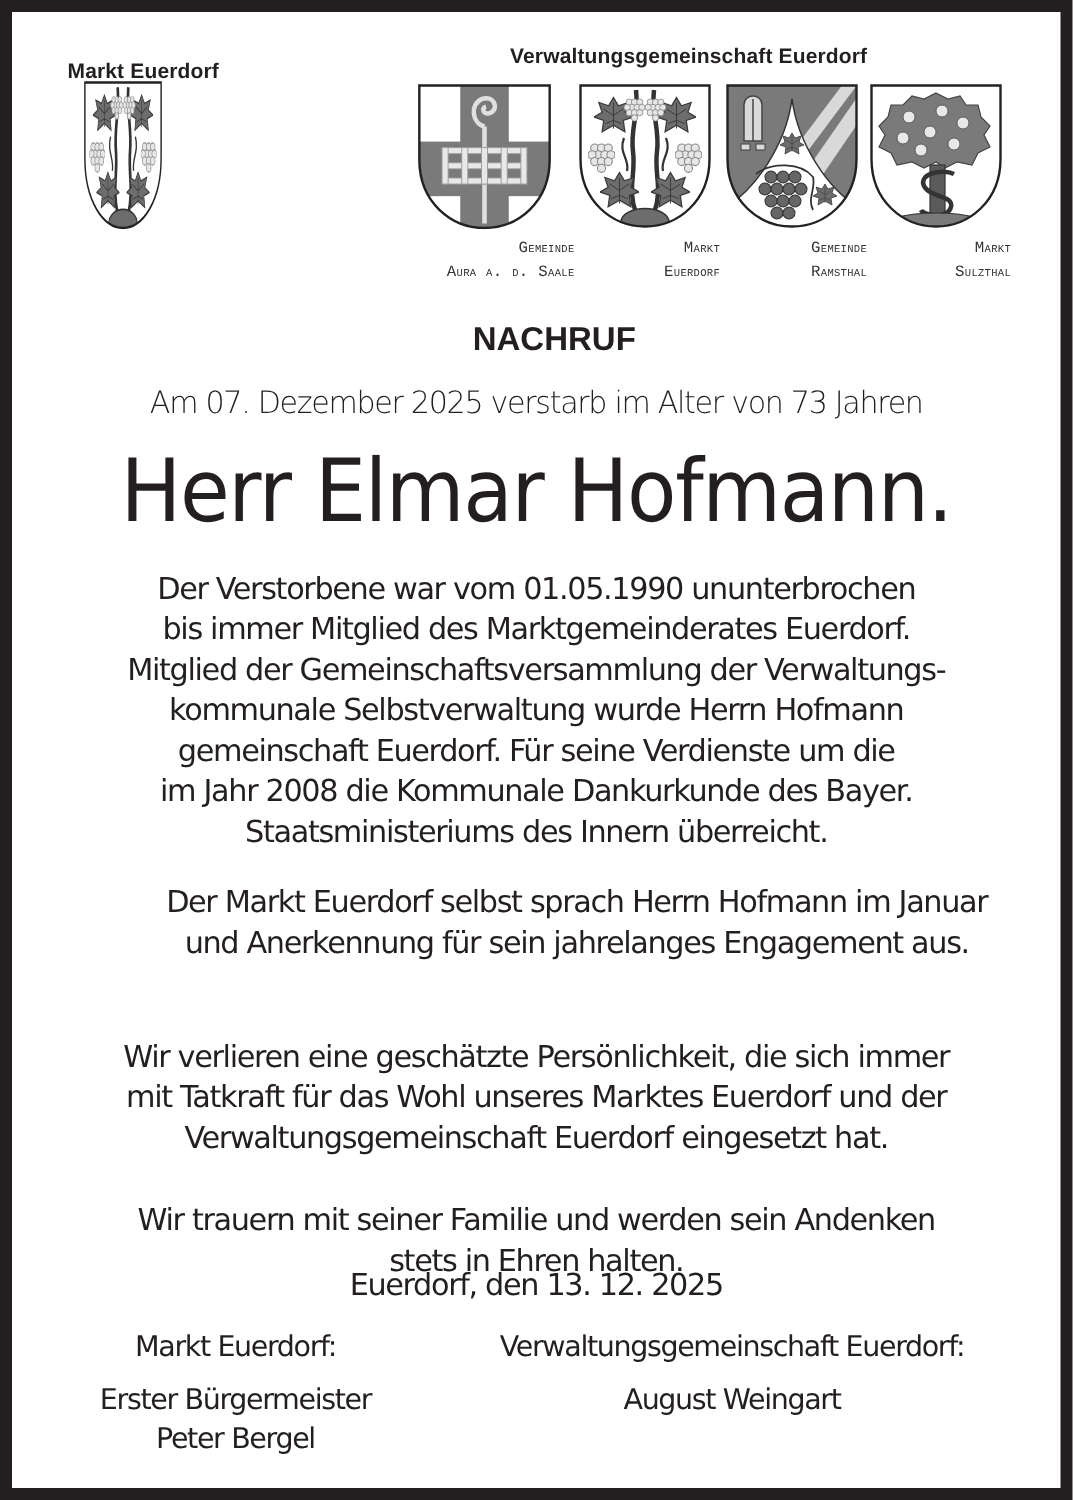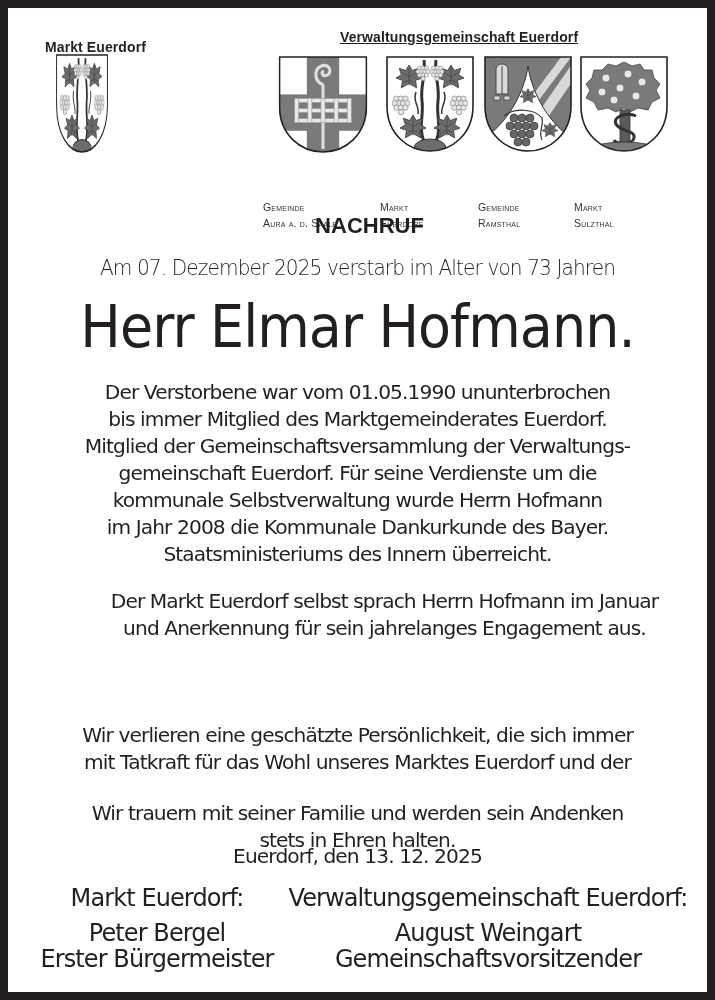--- a/index.html
+++ b/index.html
@@ -13,41 +13,41 @@
     position: absolute; left: 8px; top: 8px; width: 699px; height: 984px;
     background: #ffffff;
   }
   .abs { position: absolute; }
   .hdr-label {
     font-family: "Liberation Sans", sans-serif; font-weight: bold;
     font-size: 14px; letter-spacing: 0.1px; white-space: nowrap;
   }
   .shield { position: absolute; }
   .caption {
-    position: absolute; text-align: left; font-family: Liberation Sans, sans-serif;
+    position: absolute; text-align: right; font-family: Liberation Mono, monospace;
     font-size: 10.5px; line-height: 16px; color: #333; white-space: nowrap;
-    font-variant: small-caps; letter-spacing: 0.2px; margin-top: 41px;
+    font-variant: small-caps; letter-spacing: 0.2px;
   }
   .center { position: absolute; left: 0; width: 699px; text-align: center; white-space: nowrap; }
   .title {
     font-family: "Liberation Sans", sans-serif; font-weight: bold; font-size: 22px;
   }
   .intro { font-family: "DejaVu Sans", sans-serif; font-size: 20.5px; letter-spacing: -0.9px; font-weight: 300; transform: scaleX(0.98); }
   .name {
     font-family: "DejaVu Sans", sans-serif; font-size: 58px; letter-spacing: -1px;
     font-weight: normal; transform: scaleX(0.93);
   }
   .body-text {
     font-family: "DejaVu Sans", sans-serif; font-size: 20.2px; line-height: 27px;
     letter-spacing: -0.9px;
   }
   .para { position: absolute; left: 0; width: 699px; text-align: center; }
   .para div { white-space: nowrap; }
   .sig { position: absolute; text-align: center; white-space: nowrap;
-    font-family: "DejaVu Sans", sans-serif; font-size: 24px; letter-spacing: -0.9px; line-height: 26px; }
+    font-family: "DejaVu Sans", sans-serif; font-size: 19px; letter-spacing: -0.9px; line-height: 26px; }
 </style>
 </head>
 <body>
 
 <svg width="0" height="0" style="position:absolute">
   <defs>
 
     <clipPath id="shieldClip">
       <path d="M1,1 H87 V50 C87,78 66,95 44,95 C22,95 1,78 1,50 Z"></path>
     </clipPath>
@@ -171,21 +171,21 @@
         <ellipse cx="44" cy="98" rx="40" ry="12" fill="#7a7a7a" stroke="#333" stroke-width="0.8"></ellipse>
       </g>
       <path d="M1,1 H87 V50 C87,78 66,95 44,95 C22,95 1,78 1,50 Z" fill="none" stroke="#222" stroke-width="1.6"></path>
     </symbol>
   </defs>
 </svg>
 
 <div class="page">
 
   <div class="abs hdr-label" style="left:37px; top:31px;">Markt Euerdorf</div>
-  <div class="abs hdr-label" style="left:332px; top:21px;text-decoration:underline;">Verwaltungsgemeinschaft Euerdorf</div>
+  <div class="abs hdr-label" style="left:332px; top:21px;">Verwaltungsgemeinschaft Euerdorf</div>
 
   <svg class="shield" style="left:48px; top:46px;" width="52" height="99" viewBox="0 0 88 96" preserveAspectRatio="none">
     <use href="#euerdorfCrest"></use>
   </svg>
 
   <svg class="shield" style="left:270px; top:48px;" width="90" height="97" viewBox="0 0 88 96">
       <use href="#auraCrest"></use>
     </svg>
   <svg class="shield" style="left:378px; top:47px;" width="88" height="98" viewBox="0 0 88 96">
       <use href="#euerdorfCrest"></use>
@@ -215,47 +215,47 @@
   </div>
 
   <div class="center title" style="top:205px;padding-left:12px;">NACHRUF</div>
   <div class="center intro" style="top:248px;">Am 07. Dezember 2025 verstarb im Alter von 73 Jahren</div>
   <div class="center name" style="top:285px;">Herr Elmar Hofmann.</div>
 
   <div class="para body-text" style="top:371px;">
     <div>Der Verstorbene war vom 01.05.1990 ununterbrochen</div>
     <div>bis immer Mitglied des Marktgemeinderates Euerdorf.</div>
     <div>Mitglied der Gemeinschaftsversammlung der Verwaltungs-</div>
+    <div>kommunale Selbstverwaltung wurde Herrn Hofmann</div>
     <div>gemeinschaft Euerdorf. Für seine Verdienste um die</div>
-    <div>kommunale Selbstverwaltung wurde Herrn Hofmann</div>
     <div>im Jahr 2008 die Kommunale Dankurkunde des Bayer.</div>
     <div>Staatsministeriums des Innern überreicht.</div>
   </div>
 
   <div class="para body-text" style="top:580px;margin-left:27px;">
     <div>Der Markt Euerdorf selbst sprach Herrn Hofmann im Januar</div>
     <div>und Anerkennung für sein jahrelanges Engagement aus.</div>
   </div>
 
-  <div class="para body-text" style="top:683px;margin-top:31px;">
+  <div class="para body-text" style="top:683px;">
     <div>Wir verlieren eine geschätzte Persönlichkeit, die sich immer</div>
     <div>mit Tatkraft für das Wohl unseres Marktes Euerdorf und der</div>
+    <div>Verwaltungsgemeinschaft Euerdorf eingesetzt hat.</div>
   </div>
 
   <div class="para body-text" style="top:792px;">
     <div>Wir trauern mit seiner Familie und werden sein Andenken</div>
     <div>stets in Ehren halten.</div>
   </div>
 
   <div class="center body-text" style="top:835px;">Euerdorf, den 13. 12. 2025</div>
 
   <div class="sig" style="left:26px; width:246px; top:877px;">Markt Euerdorf:</div>
   <div class="sig" style="left:280px; width:400px; top:877px;">Verwaltungsgemeinschaft Euerdorf:</div>
 
   <div class="sig" style="left:26px; width:246px; top:912px;">
+    <div>Erster Bürgermeister</div>
     <div>Peter Bergel</div>
-    <div>Erster Bürgermeister</div>
   </div>
   <div class="sig" style="left:280px; width:400px; top:912px;">
     <div>August Weingart</div>
-    <div>Gemeinschaftsvorsitzender</div>
   </div>
 </div>
 
 </body></html>

